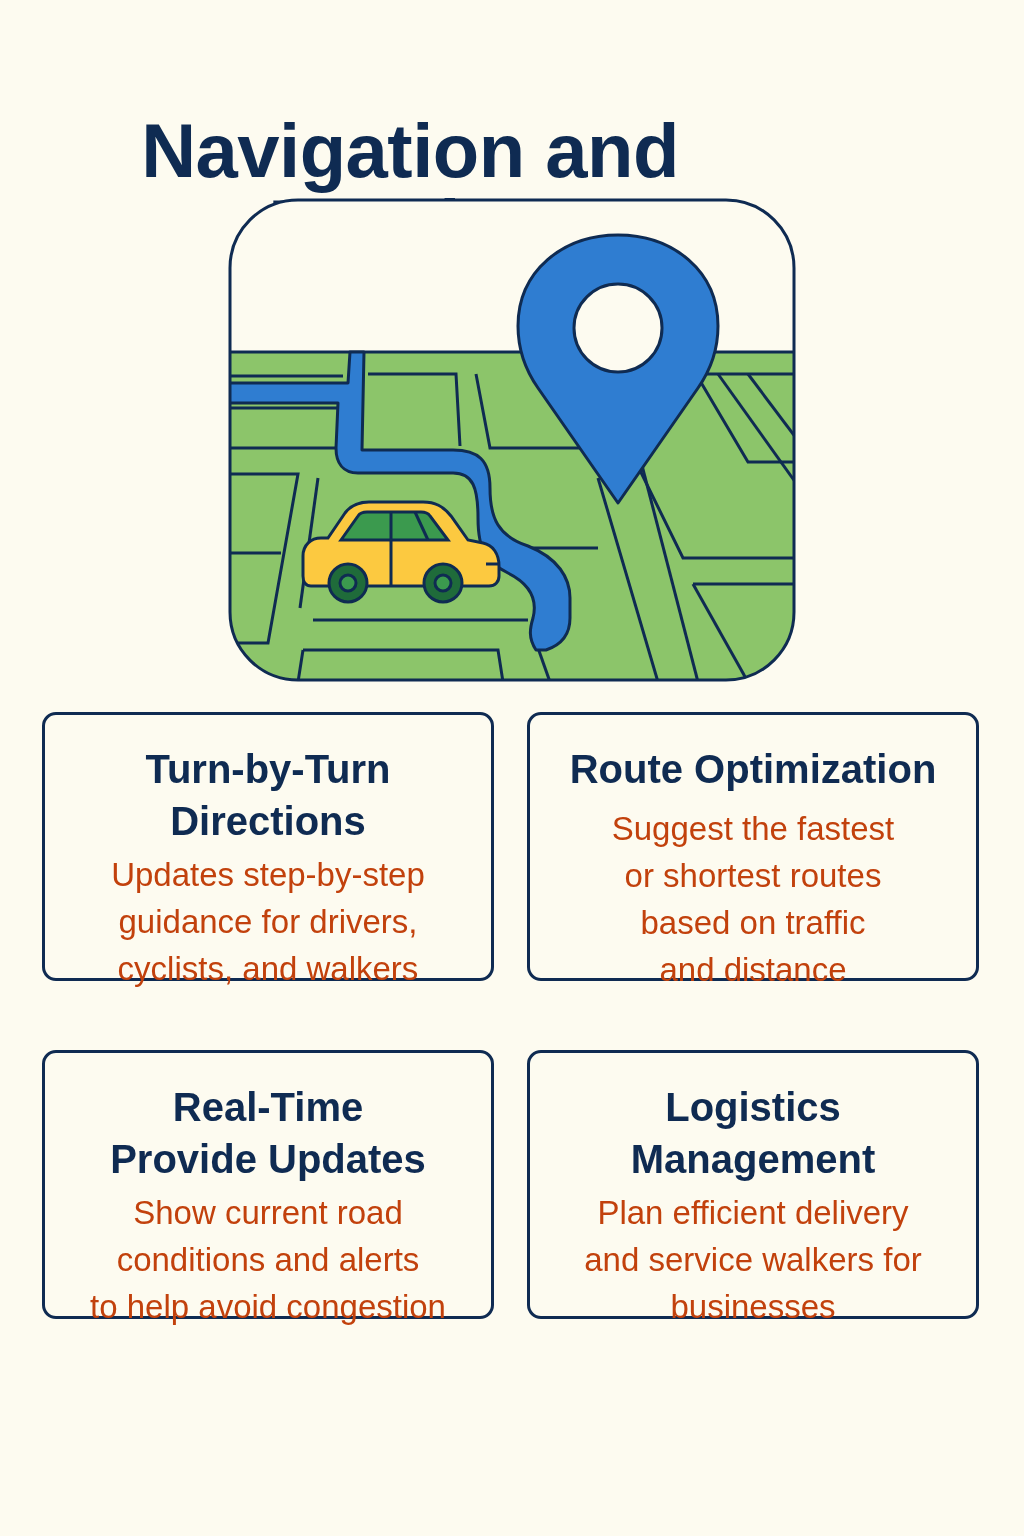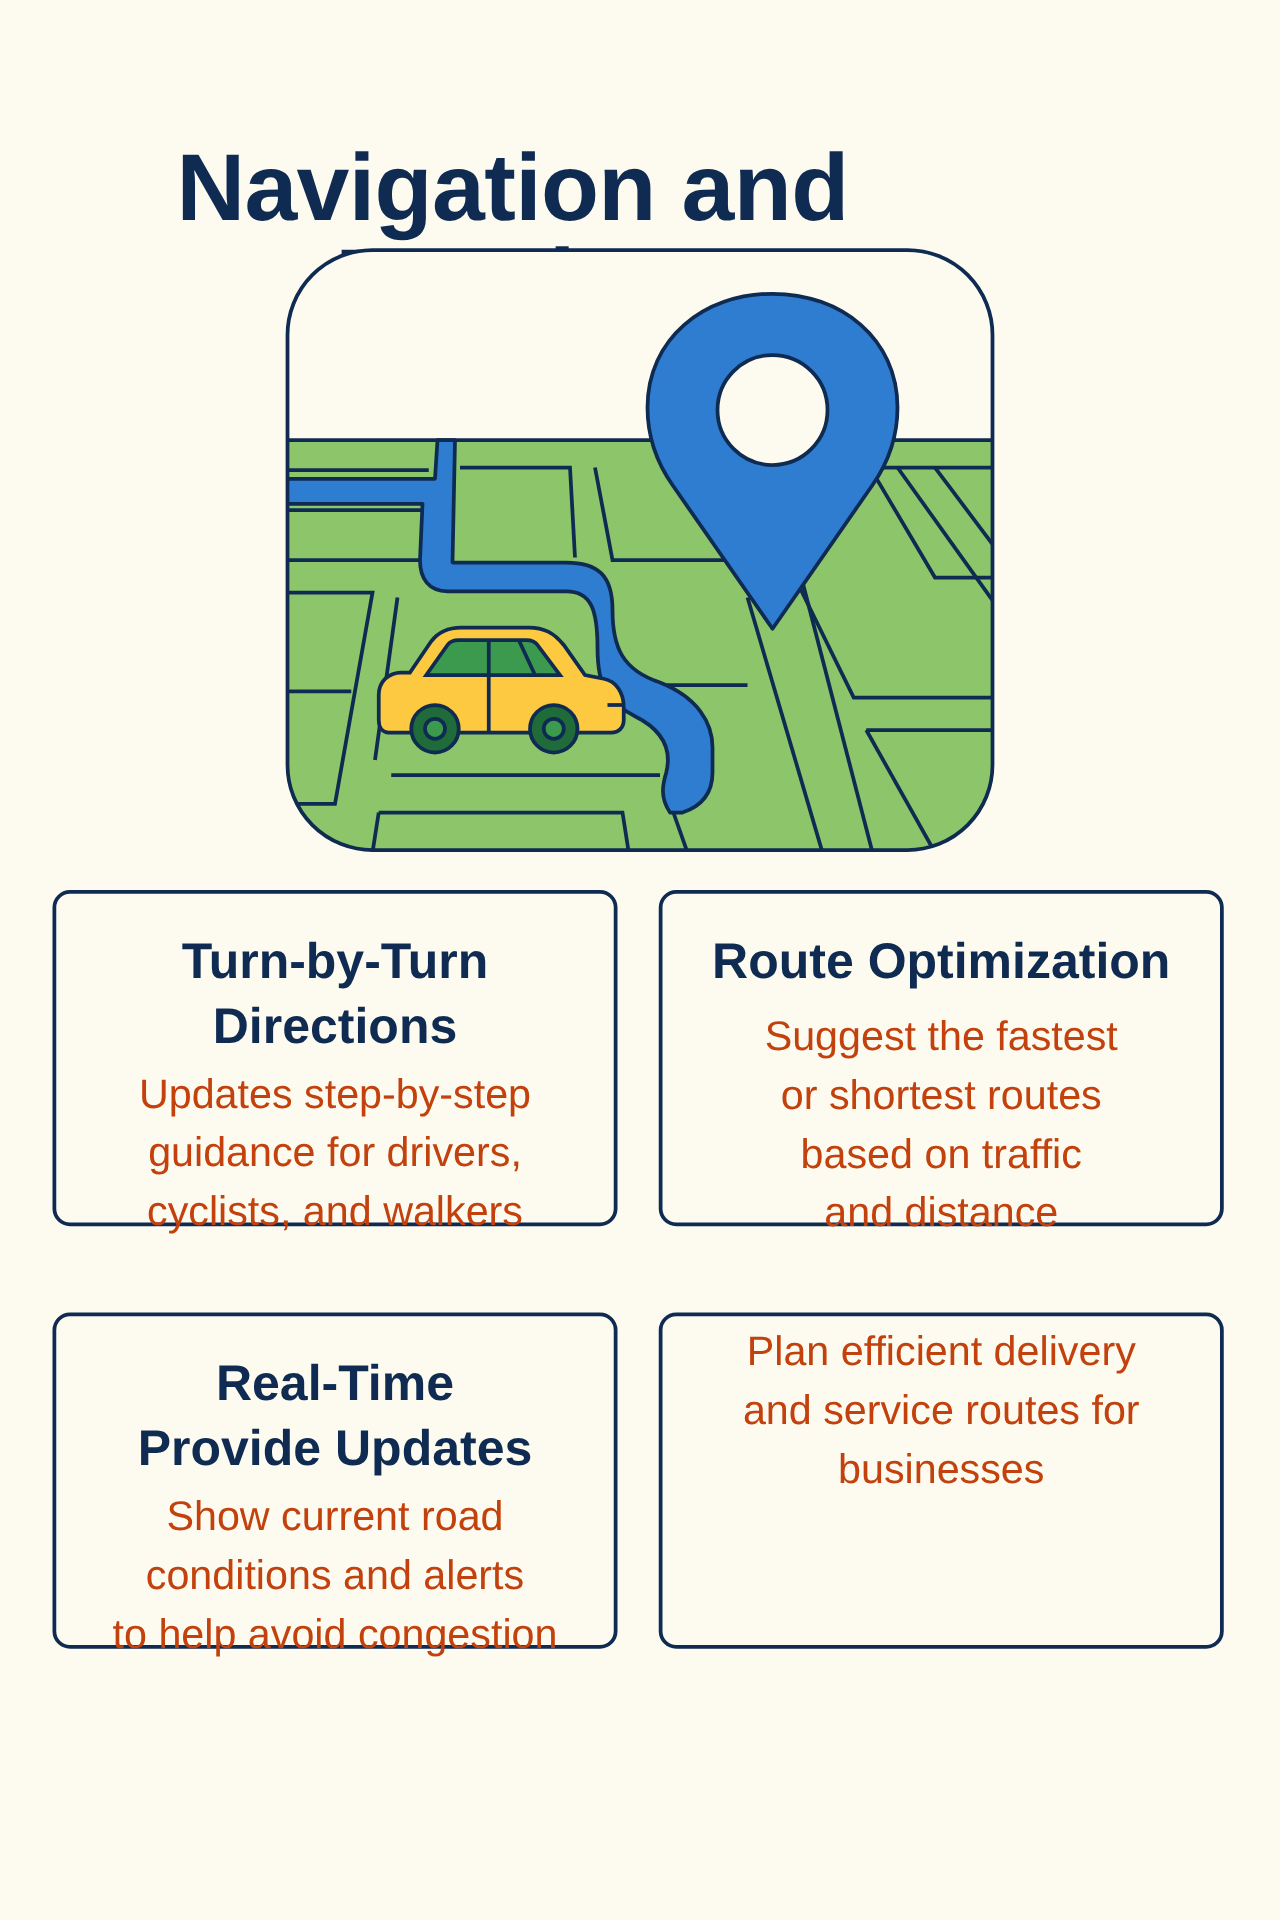--- a/index.html
+++ b/index.html
@@ -143,16 +143,18 @@
 
 <div class="card" id="card-3">
   <div class="card-title">Real-Time
 Provide Updates</div>
   <div class="card-desc">Show current road
 conditions and alerts
 to help avoid congestion</div>
 </div>
 
 <div class="card" id="card-4">
+  <div class="card-title">Logistics
+Management</div>
   <div class="card-desc">Plan efficient delivery
-and service routes for
+and service walkers for
 businesses</div>
 </div>
 
 </body></html>

